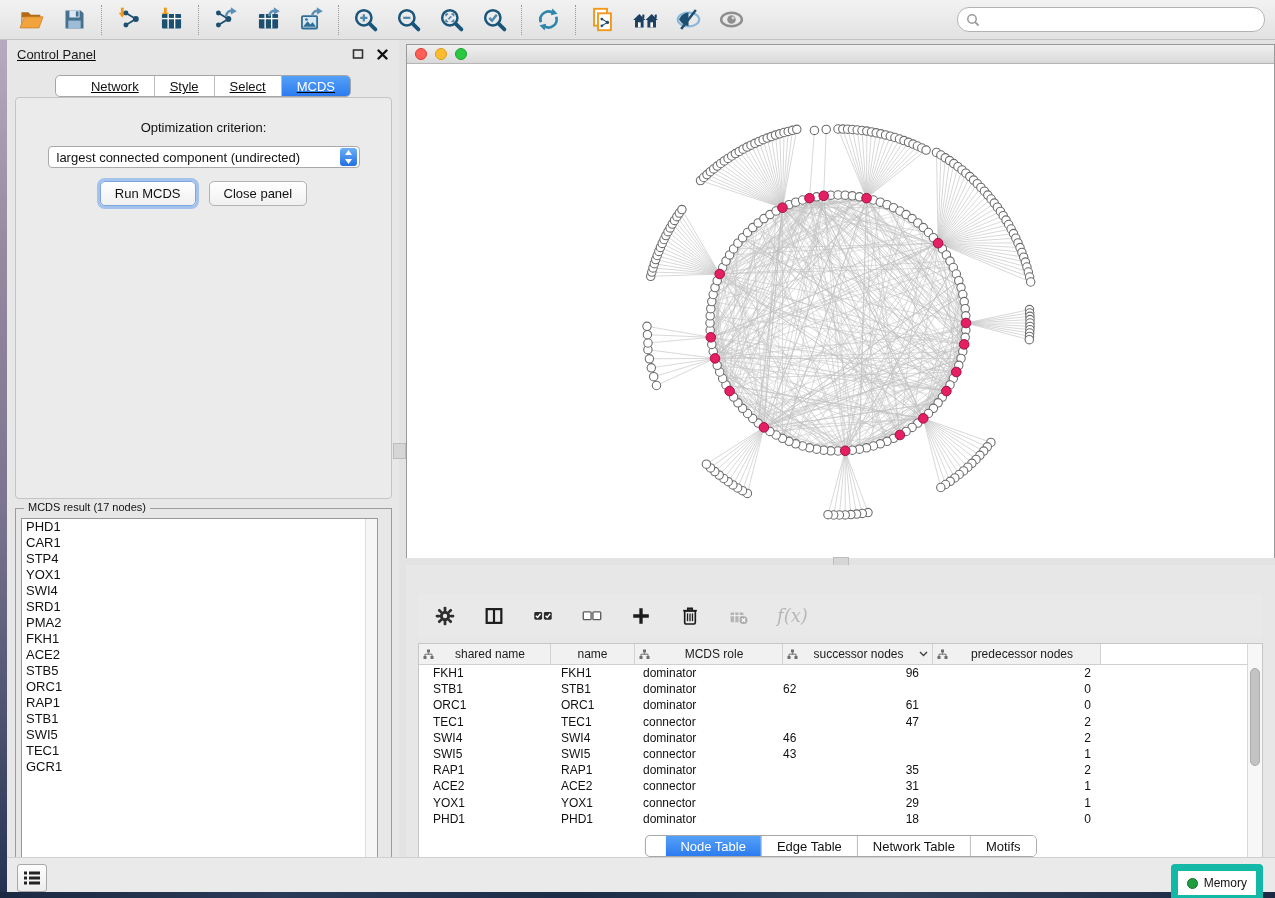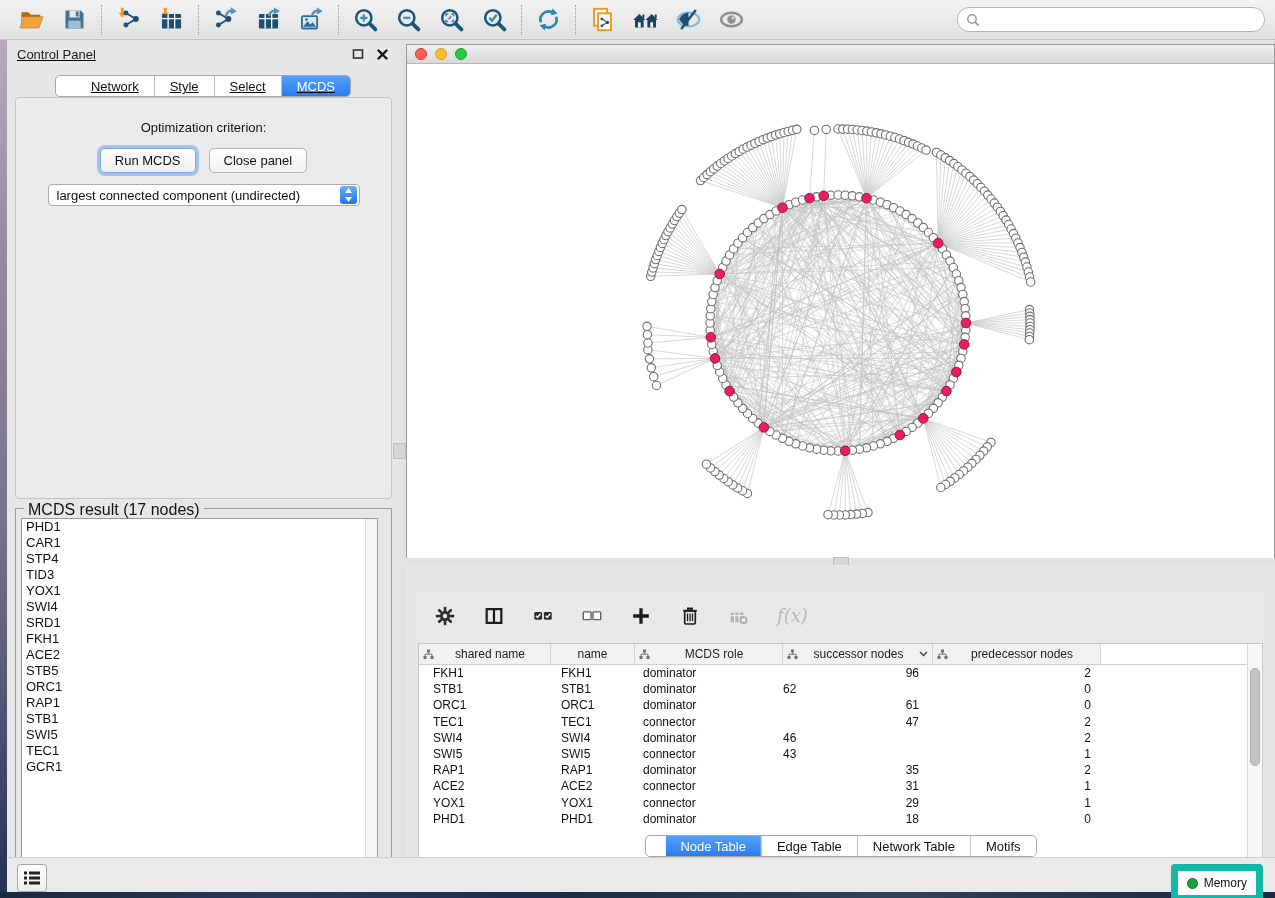--- a/index.html
+++ b/index.html
@@ -41,21 +41,21 @@
     display:flex;align-items:center;box-sizing:border-box;}
   #criterion-text{flex:1;font-size:13px;padding-left:8px;color:#111;white-space:nowrap;}
   #criterion-stepper{width:17px;height:18px;margin-right:2px;border-radius:3px;
     background:linear-gradient(#6cb0f9,#2270e2);display:flex;flex-direction:column;align-items:center;justify-content:center;}
   #criterion-stepper svg{width:9px;height:16px;}
   #mcds-buttons{display:flex;justify-content:center;gap:13px;margin-top:13px;}
   .mac-btn{height:23px;padding:0 14px;background:linear-gradient(#ffffff,#f0f0f0);border:1px solid #b3b3b3;
     border-radius:5px;font-size:13px;color:#111;display:flex;align-items:center;}
   .mac-btn.focused{box-shadow:0 0 0 3px rgba(106,163,237,.55);border-color:#7ba6e0;}
   #result-group{position:absolute;left:8px;top:468px;width:377px;height:375px;border:1px solid #9c9c9c;box-sizing:border-box;}
-  #result-legend{position:absolute;top:-8px;left:8px;background:#e7e7e7;padding:0 4px;font-size:16px;color:#111;}
+  #result-legend{position:absolute;top:-8px;left:8px;background:#e7e7e7;padding:0 4px;font-size:11px;color:#111;}
   #result-list{position:absolute;left:5px;top:9px;right:13px;bottom:5px;background:#fff;border:1px solid #999;overflow:hidden;}
   #result-scroll{position:absolute;top:0;bottom:0;right:0;width:11px;background:#f6f6f6;border-left:1px solid #ddd;}
   .result-item{font-size:13px;line-height:16px;padding-left:4px;color:#111;}
 
   
   #v-splitter{position:absolute;left:399px;top:40px;width:7px;height:817px;background:#e3e3e3;}
   #v-splitter .grip{position:absolute;left:-6px;top:403px;width:11px;height:14px;background:#d6d6d6;border:1px solid #bdbdbd;}
   #h-splitter{position:absolute;left:406px;top:558px;width:869px;height:7px;background:#e3e3e3;}
   #h-splitter .grip{position:absolute;left:427px;top:-1px;width:14px;height:8px;background:#d6d6d6;border:1px solid #bdbdbd;}
 
@@ -316,45 +316,45 @@
     <div class="tabbar">
       <div class="seg" id="cp-tabs">
           <div class="seg-tab">Network</div>
           <div class="seg-tab">Style</div>
           <div class="seg-tab">Select</div>
           <div class="seg-tab active">MCDS</div>
         </div>
     </div>
     <div id="mcds-top">
       <div id="opt-label">Optimization criterion:</div>
-      <div id="mcds-buttons">
-        <div class="mac-btn focused">Run MCDS</div>
-        <div class="mac-btn">Close panel</div>
-      </div>
       <div id="criterion">
         <div id="criterion-text">largest connected component (undirected)</div>
         <div id="criterion-stepper">
           <svg viewBox="0 0 9 16">
               <path d="M4.5 1 L8 6 H1 Z" fill="#fff"></path>
               <path d="M4.5 15 L1 10 H8 Z" fill="#fff"></path>
             </svg>
         </div>
       </div>
+      <div id="mcds-buttons">
+        <div class="mac-btn focused">Run MCDS</div>
+        <div class="mac-btn">Close panel</div>
+      </div>
     </div>
     <div id="result-group">
       <div id="result-legend">MCDS result (17 nodes)</div>
       <div id="result-list">
         <div id="result-items">
             <div class="result-item">PHD1</div>
             <div class="result-item">CAR1</div>
             <div class="result-item">STP4</div>
-            <div class="result-item">TID3</div>
             <div class="result-item">YOX1</div>
             <div class="result-item">SWI4</div>
             <div class="result-item">SRD1</div>
+            <div class="result-item">PMA2</div>
             <div class="result-item">FKH1</div>
             <div class="result-item">ACE2</div>
             <div class="result-item">STB5</div>
             <div class="result-item">ORC1</div>
             <div class="result-item">RAP1</div>
             <div class="result-item">STB1</div>
             <div class="result-item">SWI5</div>
             <div class="result-item">TEC1</div>
             <div class="result-item">GCR1</div>
           </div>

